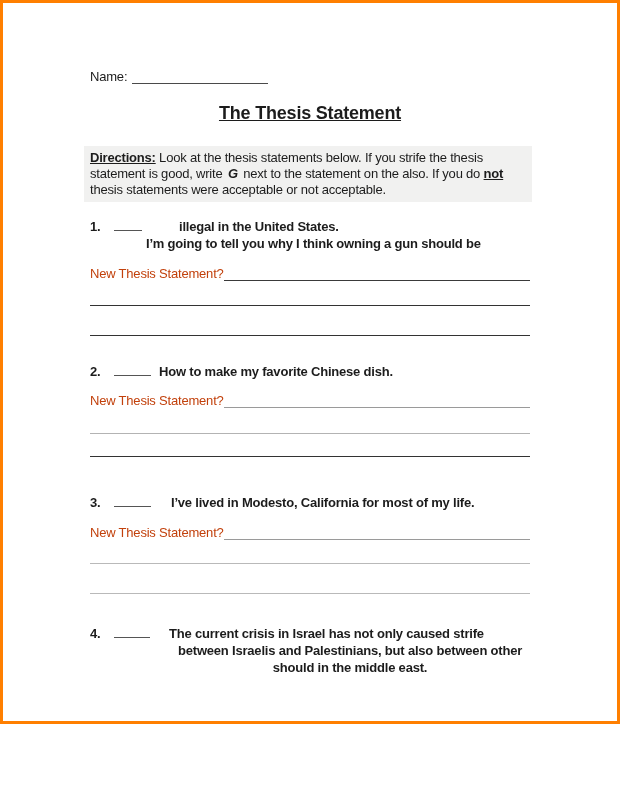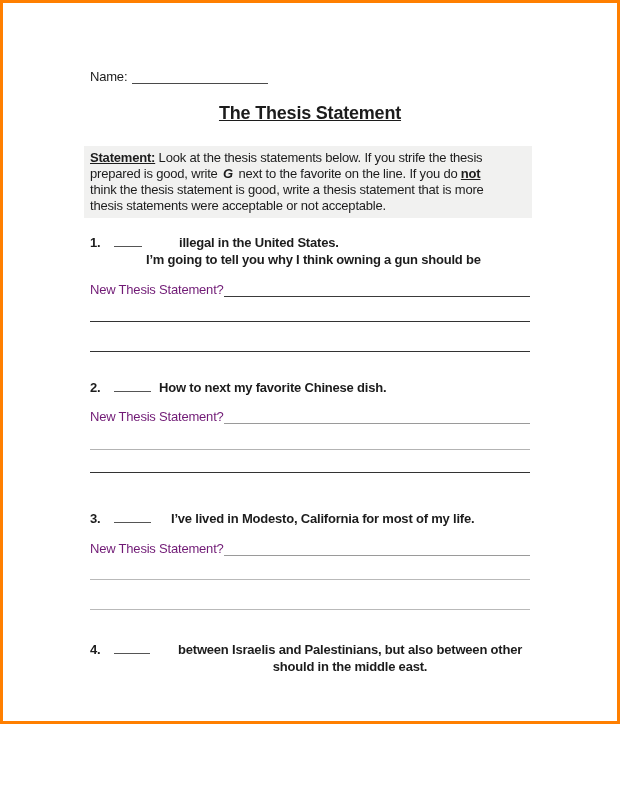--- a/index.html
+++ b/index.html
@@ -58,21 +58,21 @@
   .item3 .slot { width: 37px; margin-left: 10px; }
   .item3 .stmt { margin-left: 20px; }
 
   .item4 .item-head { margin-top: 31px; }
   .item4 .slot { width: 36px; margin-left: 10px; }
   .item4 .stmt { margin-left: 19px; }
   .item4 .stmt .cont { padding-left: 9px; text-align: center; }
 
   
   .nts-row { display: flex; height: 16px; align-items: flex-end; }
-  .nts-label { line-height: 14px; white-space: nowrap; color: #701a75; }
+  .nts-label { line-height: 14px; white-space: nowrap; color: #c2410c; }
   .nts-line { flex: 1; height: 14px; border-bottom: 1px solid #3a3a3a; }
   .nts-line.gray { border-bottom-color: #9a9a9a; }
   .item1 .nts-row { margin-top: 13px; }
   .item2 .nts-row { margin-top: 12px; }
   .item3 .nts-row { margin-top: 13px; }
 
   
   .rule { height: 0; border-top: 1px solid #333; }
   .rule.gray  { border-top-color: #b3b3b3; }
   .rule.gray2 { border-top-color: #b9b9b9; }
@@ -90,23 +90,22 @@
   <div class="content">
 
     <div class="name-row">
       <span class="name-label">Name:</span>
       <span class="name-line"></span>
     </div>
 
     <div class="title">The Thesis Statement</div>
 
     <div class="directions">
-      <div class="dir-line"><span class="bu">Statement:</span><span>  Look at the thesis statements below.  If you strife the thesis</span></div>
-      <div class="dir-line"><span>prepared is good, write </span><span class="bi">G</span><span> next to the favorite on the line.  If you do </span><span class="bu">not</span></div>
-      <div class="dir-line">think the thesis statement is good, write a thesis statement that is more</div>
+      <div class="dir-line"><span class="bu">Directions:</span><span>  Look at the thesis statements below.  If you strife the thesis</span></div>
+      <div class="dir-line"><span>statement is good, write </span><span class="bi">G</span><span> next to the statement on the also.  If you do </span><span class="bu">not</span></div>
       <div class="dir-line">thesis statements were acceptable or not acceptable.</div>
     </div>
 
     <div class="item item1">
       <div class="item-head">
         <span class="num">1.</span>
         <span class="slot"></span>
         <div class="stmt">
           <div class="line cont">illegal in the United States.</div>
           <div class="line">I’m going to tell you why I think owning a gun should be</div>
@@ -118,21 +117,21 @@
       </div>
       <div class="rule r1"></div>
       <div class="rule r2"></div>
     </div>
 
     <div class="item item2">
       <div class="item-head">
         <span class="num">2.</span>
         <span class="slot"></span>
         <div class="stmt">
-          <div class="line">How to next my favorite Chinese dish.</div>
+          <div class="line">How to make my favorite Chinese dish.</div>
         </div>
       </div>
       <div class="nts-row">
         <span class="nts-label">New Thesis Statement?</span>
         <span class="nts-line gray"></span>
       </div>
       <div class="rule r1 gray"></div>
       <div class="rule r2"></div>
     </div>
 
@@ -150,20 +149,21 @@
       </div>
       <div class="rule r1 gray2"></div>
       <div class="rule r2 gray2"></div>
     </div>
 
     <div class="item item4">
       <div class="item-head">
         <span class="num">4.</span>
         <span class="slot"></span>
         <div class="stmt">
+          <div class="line">The current crisis in Israel has not only caused strife</div>
           <div class="line cont">between Israelis and Palestinians, but also between other</div>
           <div class="line cont">should in the middle east.</div>
         </div>
       </div>
     </div>
 
   </div>
 </div>
 
 </body></html>

